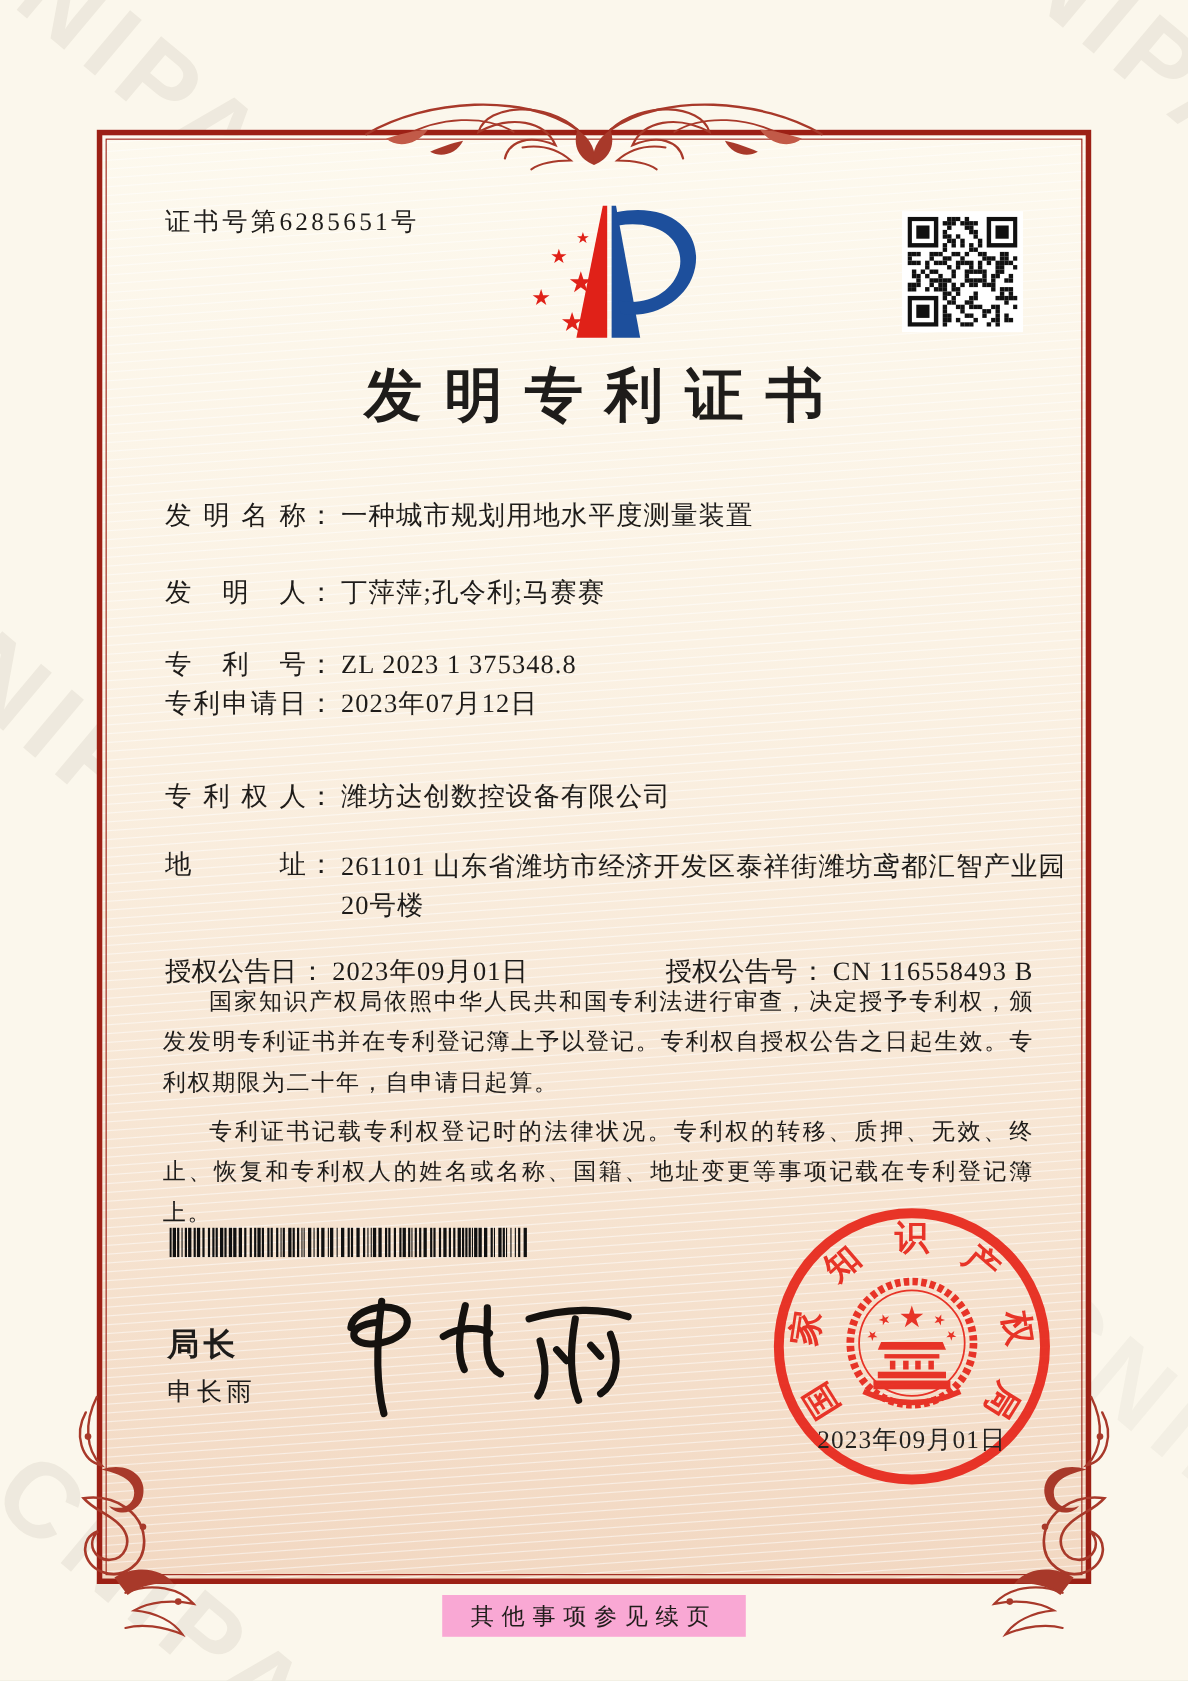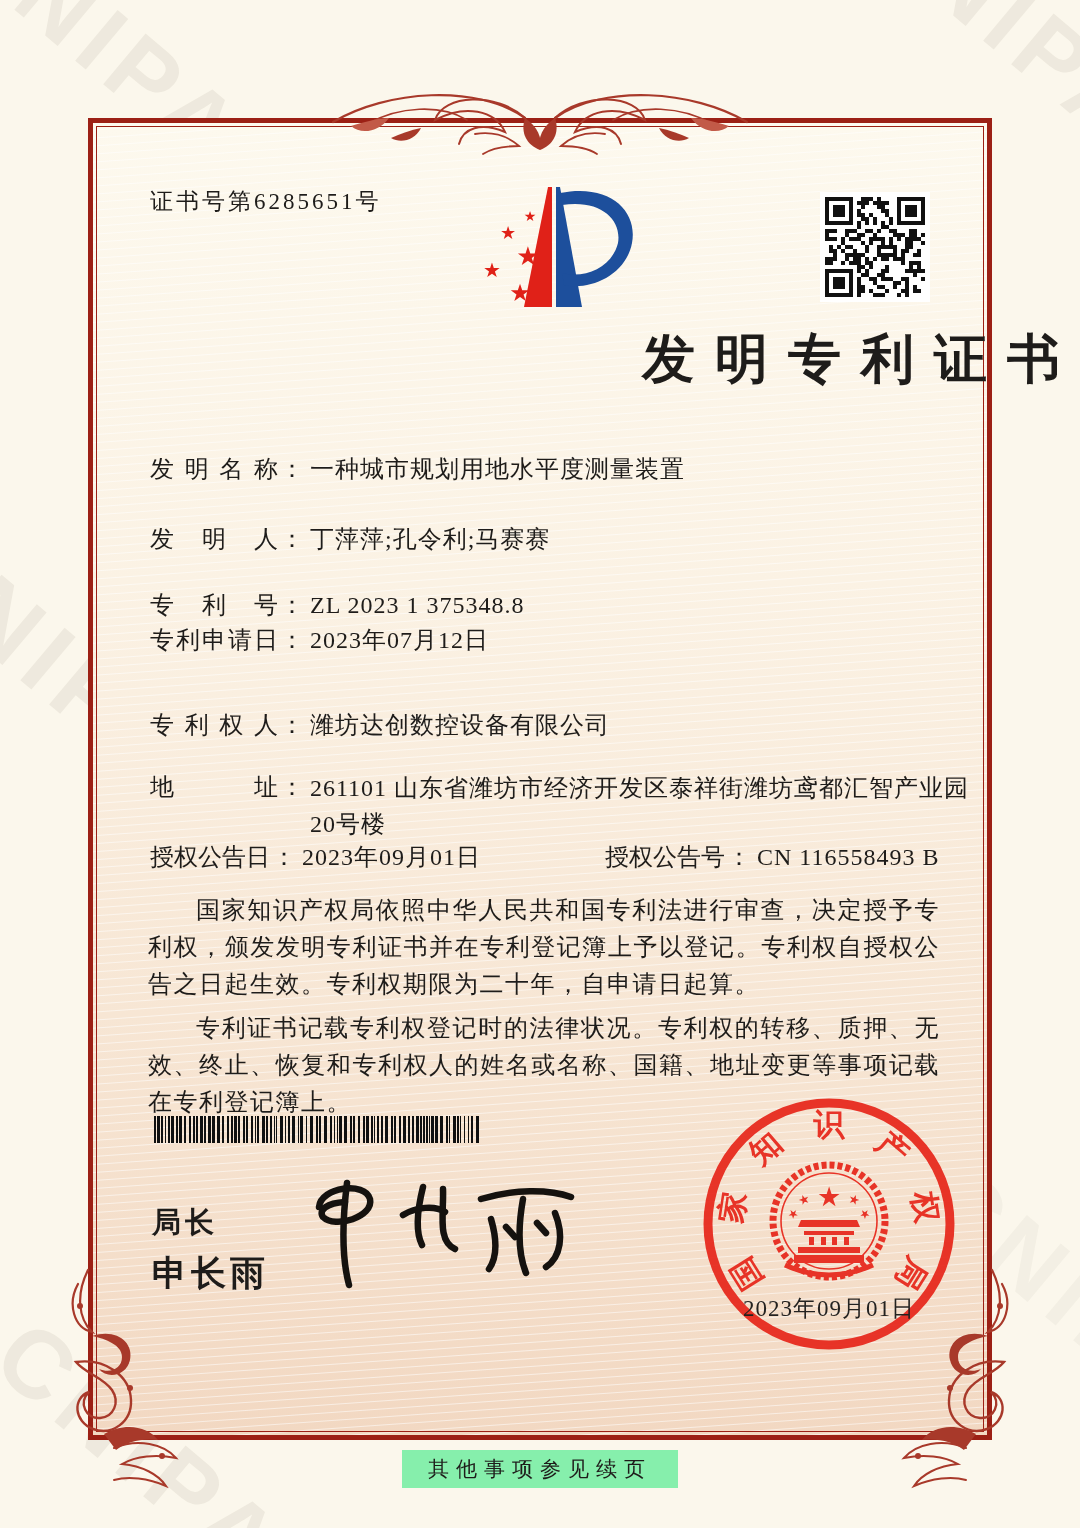--- a/index.html
+++ b/index.html
@@ -28,64 +28,64 @@
   #frame-inner{
     position:absolute;left:3px;top:3px;right:3px;bottom:3px;
     border:1px solid #9c2015;
   }
   .orn{position:absolute;z-index:4;pointer-events:none;}
   
   #cert-no{position:absolute;left:150px;top:186px;z-index:5;font-size:23px;letter-spacing:3px;}
   #logo{position:absolute;left:452px;top:181px;z-index:5;}
   #qr{position:absolute;left:820px;top:192px;z-index:5;background:#fff;padding:5px;}
   #title{
-    position:absolute;left:0;top:324px;width:100%;text-align:right;z-index:5;
+    position:absolute;left:0;top:324px;width:100%;text-align:center;z-index:5;
     font-size:53px;font-weight:700;letter-spacing:20px;text-indent:20px;
   }
   
   .row{position:absolute;left:150px;z-index:5;font-size:24px;line-height:34px;white-space:nowrap;}
   .flabel{
     display:inline-block;width:128px;text-align:justify;text-align-last:justify;
     vertical-align:top;
   }
   .colon{display:inline-block;margin:0 6px 0 2px;vertical-align:top;}
   .fvalue{display:inline-block;vertical-align:top;letter-spacing:1px;}
   .fvalue.wrap{white-space:normal;width:660px;line-height:36px;}
   .glabel{display:inline-block;vertical-align:top;}
   
   #paras{position:absolute;left:148px;top:892px;width:792px;z-index:5;}
   #paras p{
-    margin:0 0 7px 0;font-size:24px;line-height:37px;text-align:justify;
+    margin:0 0 7px 0;font-size:21px;line-height:37px;text-align:justify;
     text-indent:2em;letter-spacing:1.5px;
   }
   
   #barcode{position:absolute;left:154px;top:1116px;z-index:5;}
   #signer-title{position:absolute;left:152px;top:1203px;z-index:5;
     font-family:"Liberation Sans","DejaVu Sans",sans-serif;font-size:29px;font-weight:600;letter-spacing:4px;}
   #signer-name{position:absolute;left:152px;top:1250px;z-index:5;
-    font-family:"Liberation Sans","DejaVu Sans",sans-serif;font-size:35px;font-weight:700;letter-spacing:4px;}
+    font-family:"Liberation Sans","DejaVu Sans",sans-serif;font-size:23px;font-weight:400;letter-spacing:4px;}
   #signature{position:absolute;left:285px;top:1155px;z-index:5;}
   
   #seal{position:absolute;left:698px;top:1093px;width:262px;height:262px;z-index:6;opacity:.93;}
   #seal svg{position:absolute;left:0;top:0;}
   #seal-text{position:absolute;left:0;top:0;width:262px;height:262px;}
   #seal-text span{
     position:absolute;left:50%;top:50%;width:36px;height:40px;margin-left:-18px;margin-top:-22px;
     text-align:center;font-size:31px;font-weight:700;color:#e7271b;
     transform-origin:center;line-height:40px;
   }
   #seal-date{
     position:absolute;left:50%;top:200px;transform:translateX(-50%);
     font-size:23px;color:#141414;white-space:nowrap;letter-spacing:1px;z-index:7;
   }
   
   #page-info{position:absolute;left:0;top:1404px;width:100%;text-align:center;font-size:18px;z-index:5;letter-spacing:2px;}
   #footer-note{
     position:absolute;left:50%;top:1450px;transform:translateX(-50%);z-index:5;
-    background:#86efac;padding:5px 26px;font-size:21px;letter-spacing:7px;white-space:nowrap;
+    background:#f9a8d4;padding:5px 26px;font-size:21px;letter-spacing:7px;white-space:nowrap;
   }
 </style>
 </head>
 <body>
 
 <div id="page">
 
   <span class="wm" style="left:-70px;top:-16px;font-size:96px;">CNIPA</span>
   <span class="wm" style="left:838px;top:-36px;font-size:96px;">CNIPA</span>
   <span class="wm" style="left:600px;top:396px;font-size:100px;">CNIPA</span>
@@ -378,21 +378,21 @@
   </div>
   <div class="row" style="top:623px;">
     <span class="flabel">专利申请日</span><span class="colon">：</span><span class="fvalue">2023年07月12日</span>
   </div>
   <div class="row" style="top:708px;">
     <span class="flabel">专利权人</span><span class="colon">：</span><span class="fvalue">潍坊达创数控设备有限公司</span>
   </div>
   <div class="row" style="top:770px;text-decoration:underline;">
     <span class="flabel">地址</span><span class="colon">：</span><span class="fvalue wrap">261101 山东省潍坊市经济开发区泰祥街潍坊鸢都汇智产业园20号楼</span>
   </div>
-  <div class="row" style="top:840px;">
+  <div class="row" style="top:867px;">
     <span class="glabel">授权公告日</span><span class="colon">：</span><span class="fvalue">2023年09月01日</span>
     <span class="glabel" style="margin-left:118px;">授权公告号</span><span class="colon">：</span><span class="fvalue">CN 116558493 B</span>
   </div>
 
   <div id="paras">
     <p>国家知识产权局依照中华人民共和国专利法进行审查，决定授予专利权，颁发发明专利证书并在专利登记簿上予以登记。专利权自授权公告之日起生效。专利权期限为二十年，自申请日起算。</p>
     <p>专利证书记载专利权登记时的法律状况。专利权的转移、质押、无效、终止、恢复和专利权人的姓名或名称、国籍、地址变更等事项记载在专利登记簿上。</p>
   </div>
 
   <svg id="barcode" width="330" height="27" viewBox="0 0 330 27" xmlns="http://www.w3.org/2000/svg">

